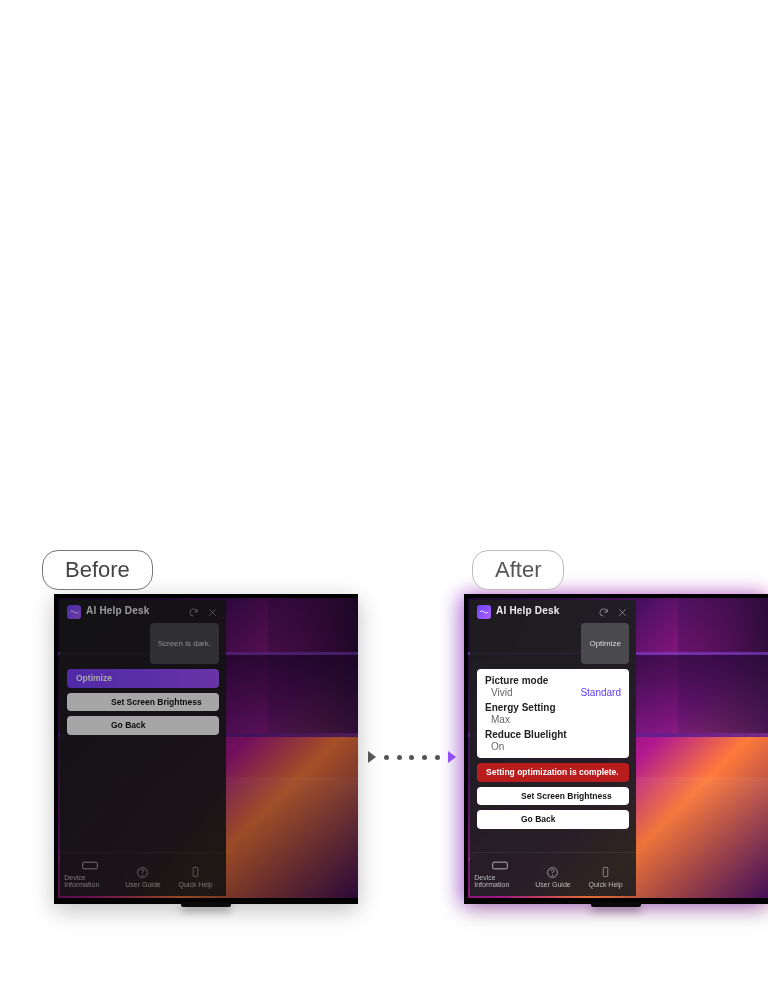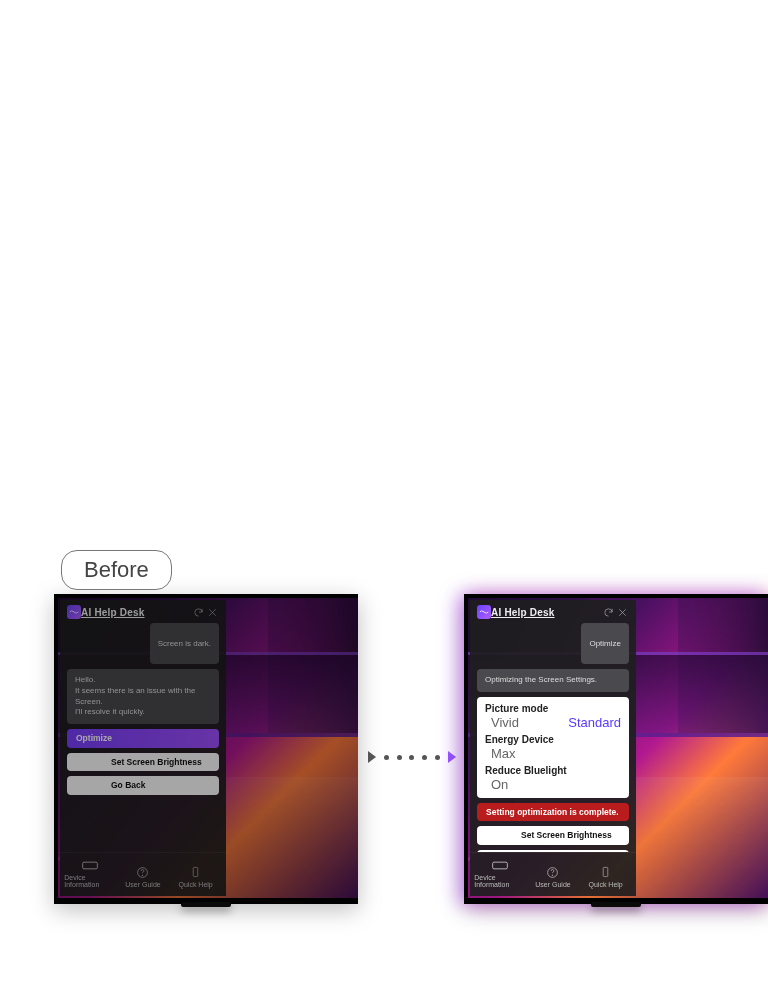--- a/index.html
+++ b/index.html
@@ -21,21 +21,21 @@
   .label-pill {
     position: absolute;
     top: 0px;
     padding: 6px 22px;
     border-radius: 16px;
     font-size: 22px;
     color: #444;
     background: #fff;
     z-index: 20;
   }
-  .label-before { left: 61px; border: 1.5px solid #777; }
+  .label-before { left: 42px; border: 1.5px solid #777; }
   .label-after  { left: 472px; border: 1.5px solid #bbb; color: #555; }
 
   .tv {
     position: absolute;
     top: 44px;
     width: 304px;
     height: 310px;
     background: #000;
     box-shadow: 0 6px 22px rgba(0,0,0,0.25);
   }
@@ -83,23 +83,23 @@
     top: 2px; left: 2px;
     width: 166px;
     bottom: 2px;
     background: rgba(30,30,32,0.92);
     color: #eee;
     font-size: 8px;
     display: flex;
     flex-direction: column;
   }
   .panel-header {
-    display: flex; align-items: center;
+    display: flex; align-items: flex-start;
     padding: 5px 7px 4px 7px;
-    text-decoration: underline;
+    gap: 5px;
   }
   .panel-title { font-size: 10px; font-weight: 600; letter-spacing: .2px; flex: 1; }
   .panel-logo {
     width: 14px; height: 14px; border-radius: 3px;
     background: linear-gradient(135deg, #6a40ff, #b060ff);
     display: flex; align-items: center; justify-content: center;
   }
   .panel-logo svg { width: 10px; height: 10px; }
   .hdr-icon {
     width: 14px; height: 14px; display: flex; align-items: center; justify-content: center;
@@ -154,21 +154,21 @@
   .settings-card {
     background: #fff;
     color: #222;
     border-radius: 4px;
     padding: 6px 8px;
     font-size: 8px;
     display: flex; flex-direction: column; gap: 4px;
   }
   .settings-row { display: flex; flex-direction: column; gap: 1px; }
   .settings-row .k { font-weight: 700; font-size: 10px; }
-  .settings-row .vrow { display: flex; justify-content: space-between; font-size: 13px; padding-left: 6px; text-align: center;}
+  .settings-row .vrow { display: flex; justify-content: space-between; font-size: 10px; padding-left: 6px; text-align: center;}
   .settings-row .vold { color: #666; }
   .settings-row .vnew { color: #5a3aff; font-weight: 400; }
 
   .panel-footer {
     display: flex; justify-content: space-around; align-items: flex-end;
     padding: 6px 4px 8px 4px;
     border-top: 1px solid rgba(255,255,255,0.06);
   }
   .foot-item {
     display: flex; flex-direction: column; align-items: center; gap: 3px;
@@ -203,20 +203,21 @@
     width: 50px; height: 5px; background: #0a0a0a; border-radius: 2px;
     box-shadow: 0 4px 8px rgba(0,0,0,0.4);
   }
 </style>
 </head>
 <body>
 
 <div class="stage">
 
   <div class="label-pill label-before">Before</div>
+  <div class="label-pill label-after">After</div>
 
   <div class="tv tv-before">
     <div class="screen dim">
       <div class="buildings-l"></div>
         <div class="buildings-r"></div>
       <div class="overpass"></div>
         <div class="road"></div>
 
       <div class="panel">
         <div class="panel-header">
@@ -233,23 +234,20 @@
               </svg>
           </span>
           <span class="hdr-icon">
             <svg viewBox="0 0 24 24">
                 <path d="M5 5l14 14M19 5L5 19"></path>
               </svg>
           </span>
         </div>
         <div class="panel-body">
           <div class="bubble-user">Screen is dark.</div>
-          <div class="bubble-ai" style="white-space:pre-line">Hello.
-It seems there is an issue with the Screen.
-I'll resolve it quickly.</div>
           <div class="btn btn-primary">Optimize</div>
           <div class="btn btn-white">Set Screen Brightness</div>
           <div class="btn btn-white">Go Back</div>
         </div>
         <div class="panel-footer">
           <div class="foot-item">
             <span class="ficon">
                 <svg viewBox="0 0 24 16" width="16" height="11">
                   <rect x="1" y="3" width="22" height="10" rx="2"></rect>
                 </svg>
@@ -312,32 +310,31 @@
               </svg>
           </span>
           <span class="hdr-icon">
             <svg viewBox="0 0 24 24">
                 <path d="M5 5l14 14M19 5L5 19"></path>
               </svg>
           </span>
         </div>
         <div class="panel-body">
           <div class="bubble-user">Optimize</div>
-          <div class="bubble-ai">Optimizing the Screen Settings.</div>
 
           <div class="settings-card">
             <div class="settings-row">
               <span class="k">Picture mode</span>
               <span class="vrow">
                 <span class="vold">Vivid</span>
                 <span class="vnew">Standard</span>
               </span>
             </div>
             <div class="settings-row">
-              <span class="k">Energy Device</span>
+              <span class="k">Energy Setting</span>
               <span class="vrow">
                 <span class="vold">Max</span>
                 <span class="vnew"></span>
               </span>
             </div>
             <div class="settings-row">
               <span class="k">Reduce Bluelight</span>
               <span class="vrow">
                 <span class="vold">On</span>
                 <span class="vnew"></span>

